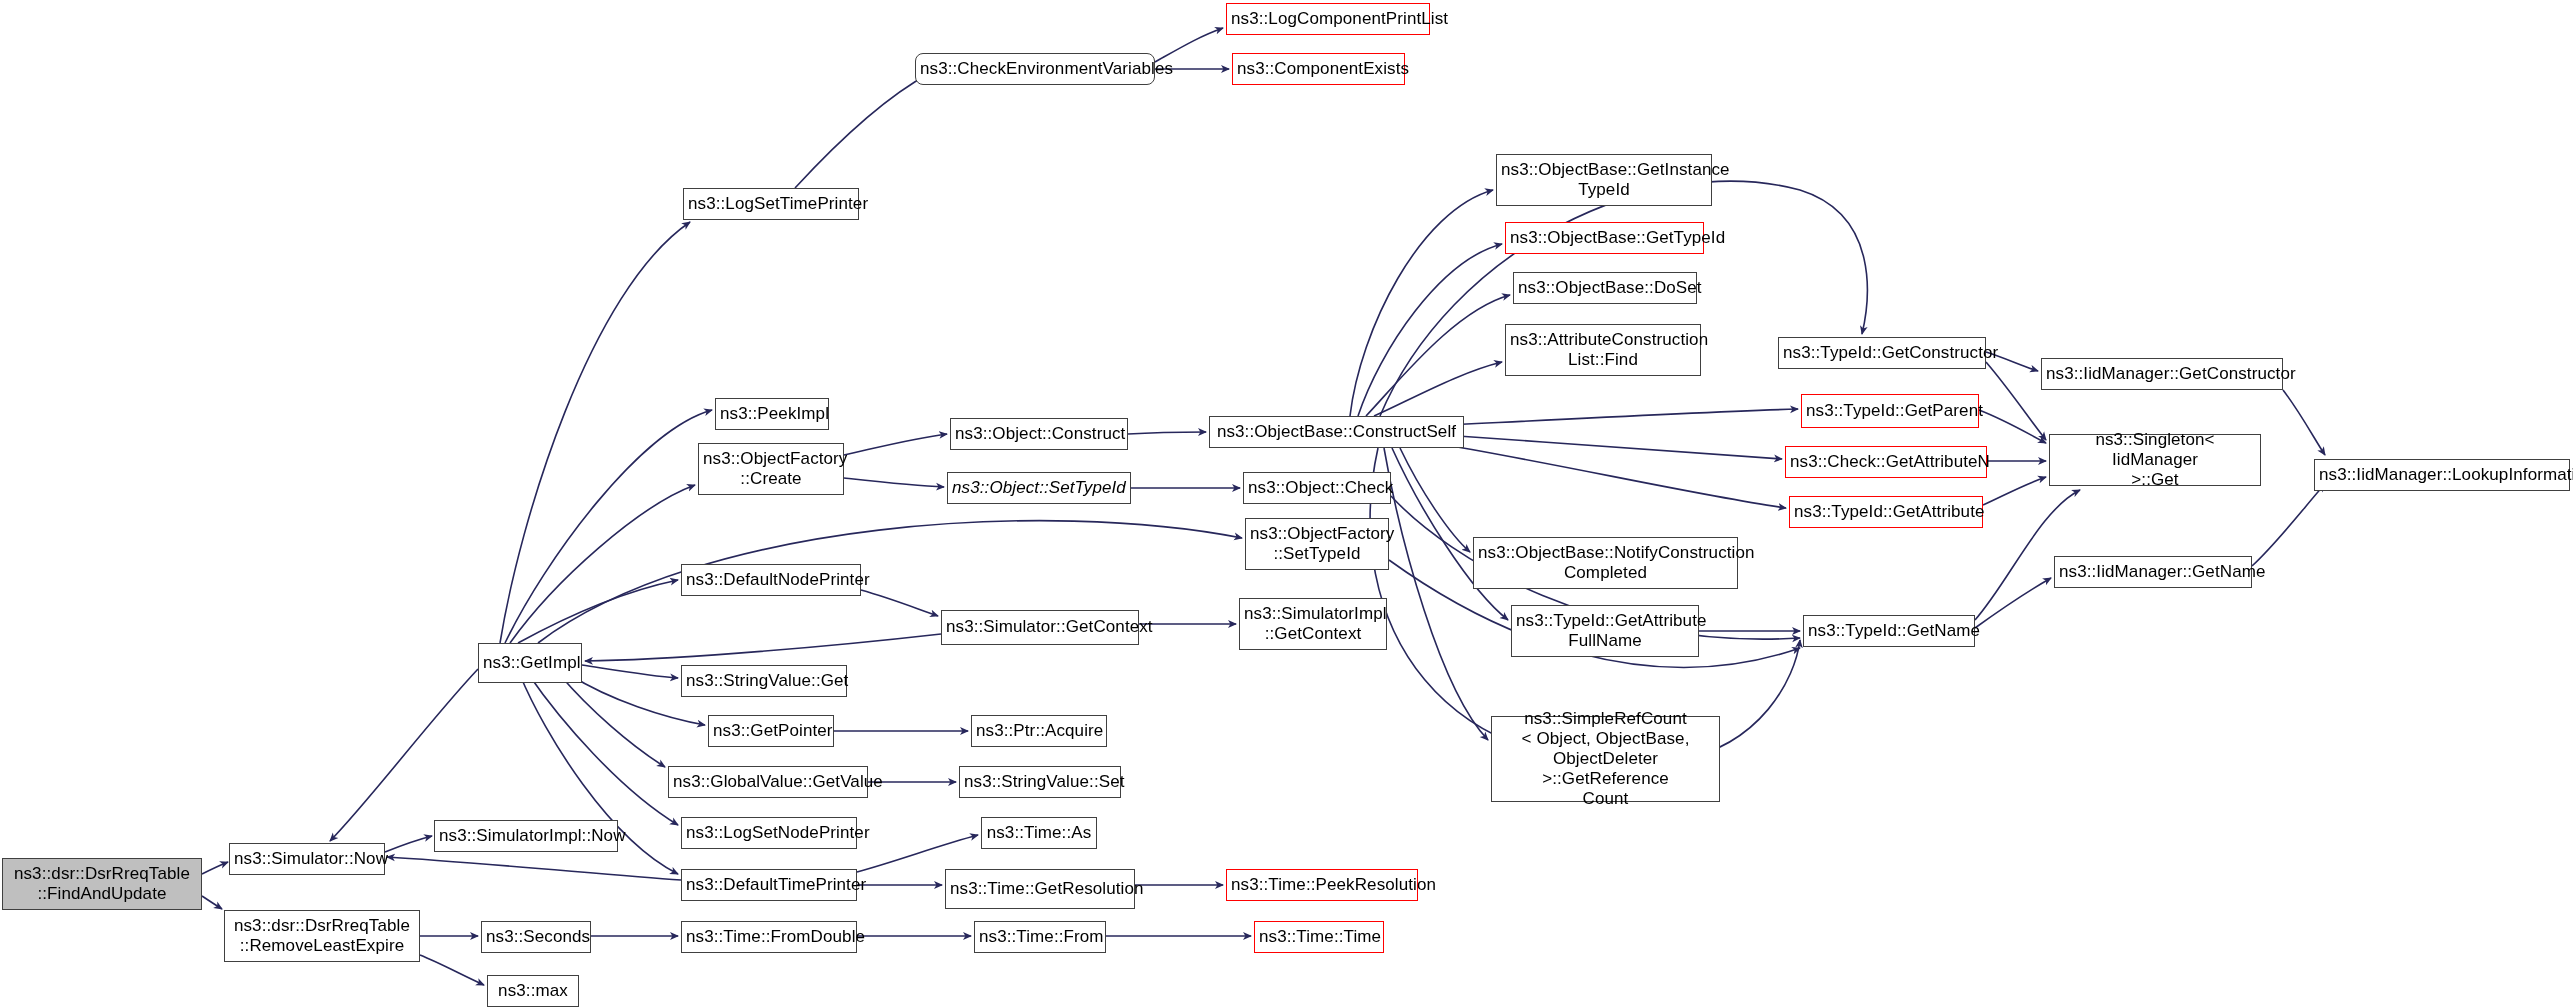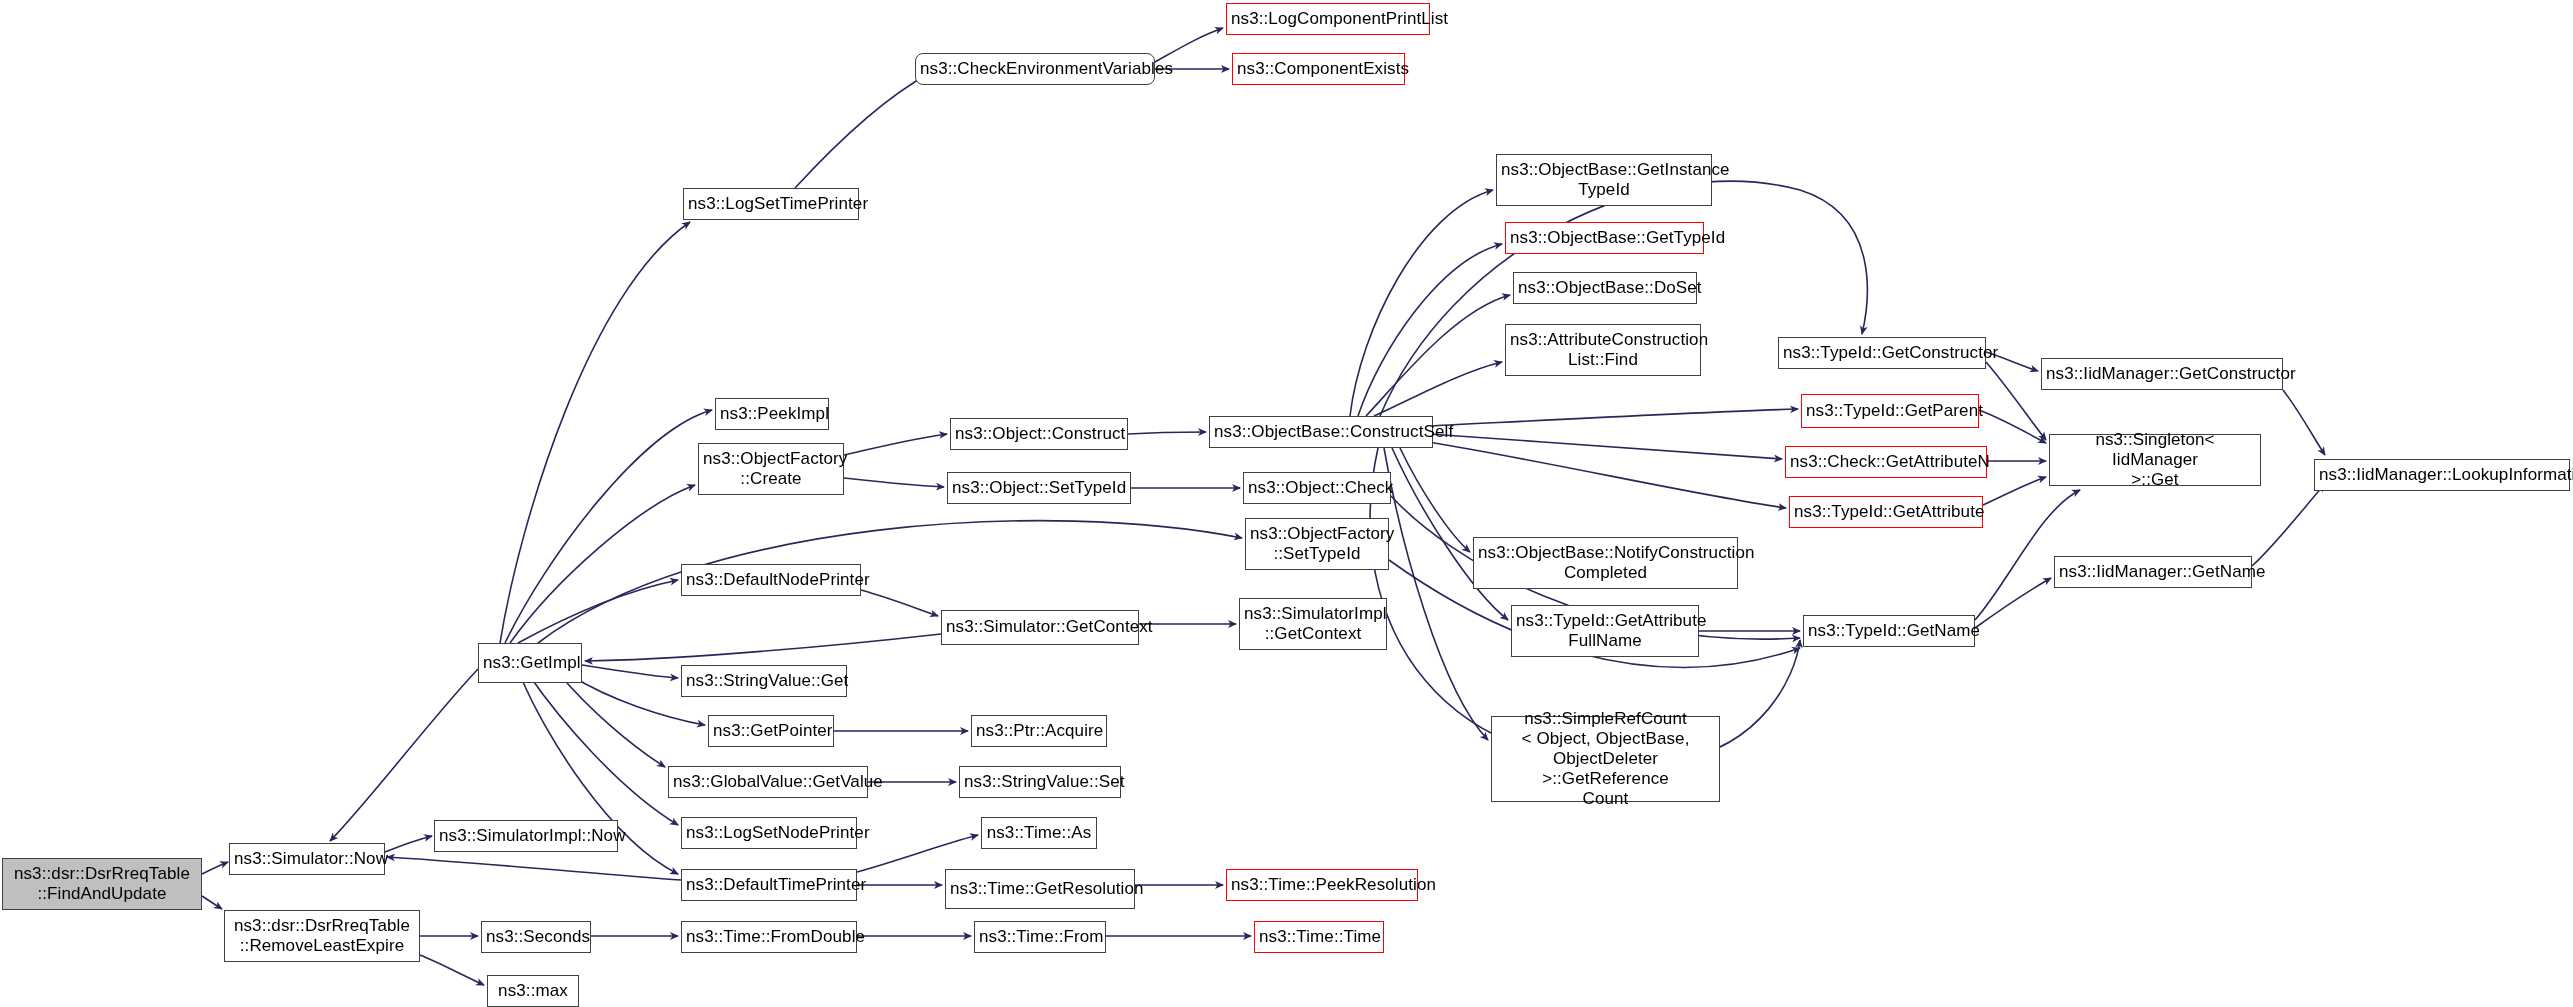--- a/index.html
+++ b/index.html
@@ -145,26 +145,26 @@
       <div class="node" style="left: 971px; top: 715px; width: 136px; height: 32px;"><span>ns3::Ptr::Acquire</span></div>
       <div class="node" style="left: 681px; top: 665px; width: 166px; height: 32px;"><span>ns3::StringValue::Get</span></div>
       <div class="node" style="left: 478px; top: 643px; width: 104px; height: 40px;"><span>ns3::GetImpl</span></div>
       <div class="node" style="left: 681px; top: 564px; width: 180px; height: 32px;"><span>ns3::DefaultNodePrinter</span></div>
       <div class="node" style="left: 941px; top: 610px; width: 198px; height: 35px; justify-content: center;"><span>ns3::Simulator::GetContext</span></div>
       <div class="node" style="left: 1239px; top: 598px; width: 148px; height: 52px;"><span>ns3::SimulatorImpl
 ::GetContext</span></div>
       <div class="node" style="left: 1245px; top: 518px; width: 144px; height: 52px;"><span>ns3::ObjectFactory
 ::SetTypeId</span></div>
       <div class="node" style="left: 1243px; top: 472px; width: 148px; height: 32px;"><span>ns3::Object::Check</span></div>
-      <div class="node" style="left: 947px; top: 472px; width: 184px; height: 32px;"><span>ns3::Object::SetTypeId</span></div>
+      <div class="node" style="left: 947px; top: 472px; width: 184px; height: 32px; font-style: italic;"><span>ns3::Object::SetTypeId</span></div>
       <div class="node" style="left: 950px; top: 418px; width: 178px; height: 32px;"><span>ns3::Object::Construct</span></div>
       <div class="node" style="left: 698px; top: 443px; width: 146px; height: 52px;"><span>ns3::ObjectFactory
 ::Create</span></div>
       <div class="node" style="left: 715px; top: 398px; width: 114px; height: 32px;"><span>ns3::PeekImpl</span></div>
-      <div class="node" style="left: 1209px; top: 416px; width: 224px; height: 32px;"><span>ns3::ObjectBase::ConstructSelf</span></div>
+      <div class="node" style="left: 1209px; top: 416px; width: 255px; height: 32px;"><span>ns3::ObjectBase::ConstructSelf</span></div>
       <div class="node" style="left: 1496px; top: 154px; width: 216px; height: 52px;"><span>ns3::ObjectBase::GetInstance
 TypeId</span></div>
       <div class="node red" style="left: 1505px; top: 222px; width: 199px; height: 32px;"><span>ns3::ObjectBase::GetTypeId</span></div>
       <div class="node" style="left: 1513px; top: 272px; width: 184px; height: 32px;"><span>ns3::ObjectBase::DoSet</span></div>
       <div class="node" style="left: 1505px; top: 324px; width: 196px; height: 52px;"><span>ns3::AttributeConstruction
 List::Find</span></div>
       <div class="node" style="left: 1473px; top: 537px; width: 265px; height: 52px;"><span>ns3::ObjectBase::NotifyConstruction
 Completed</span></div>
       <div class="node" style="left: 1511px; top: 605px; width: 188px; height: 52px;"><span>ns3::TypeId::GetAttribute
 FullName</span></div>

